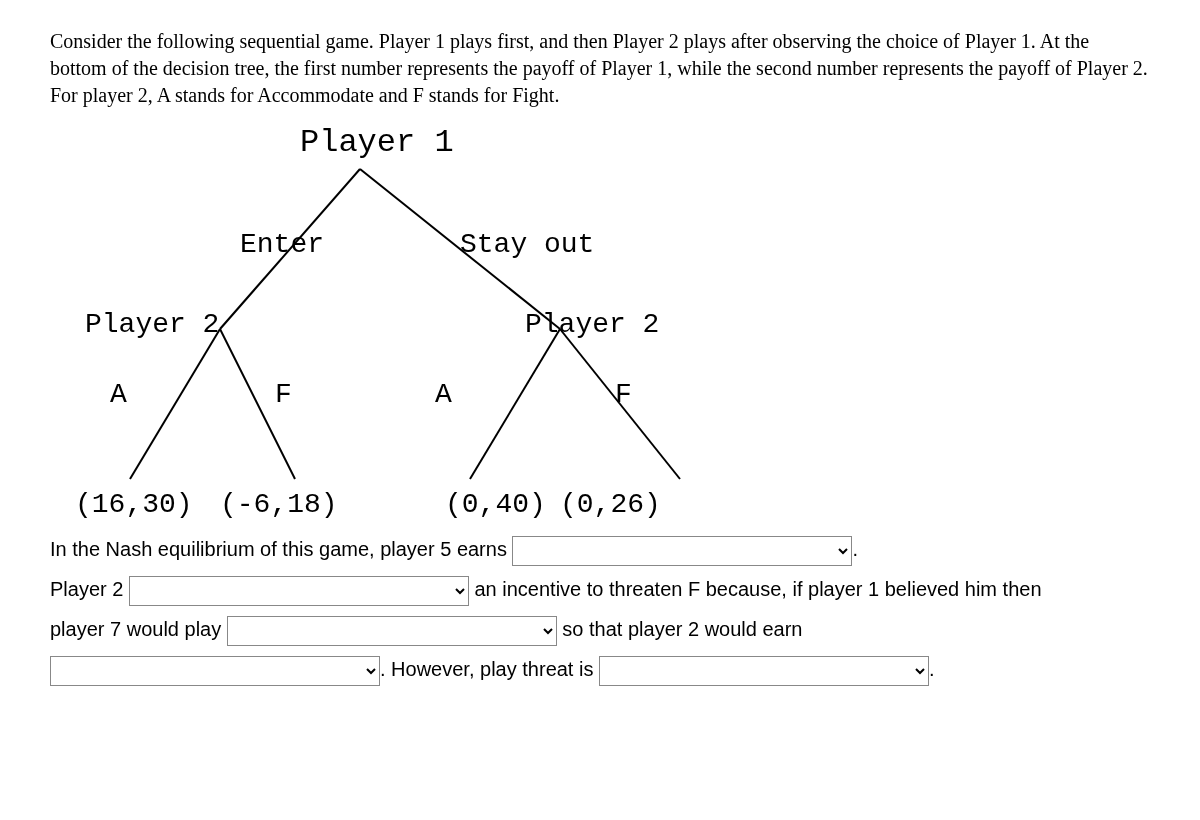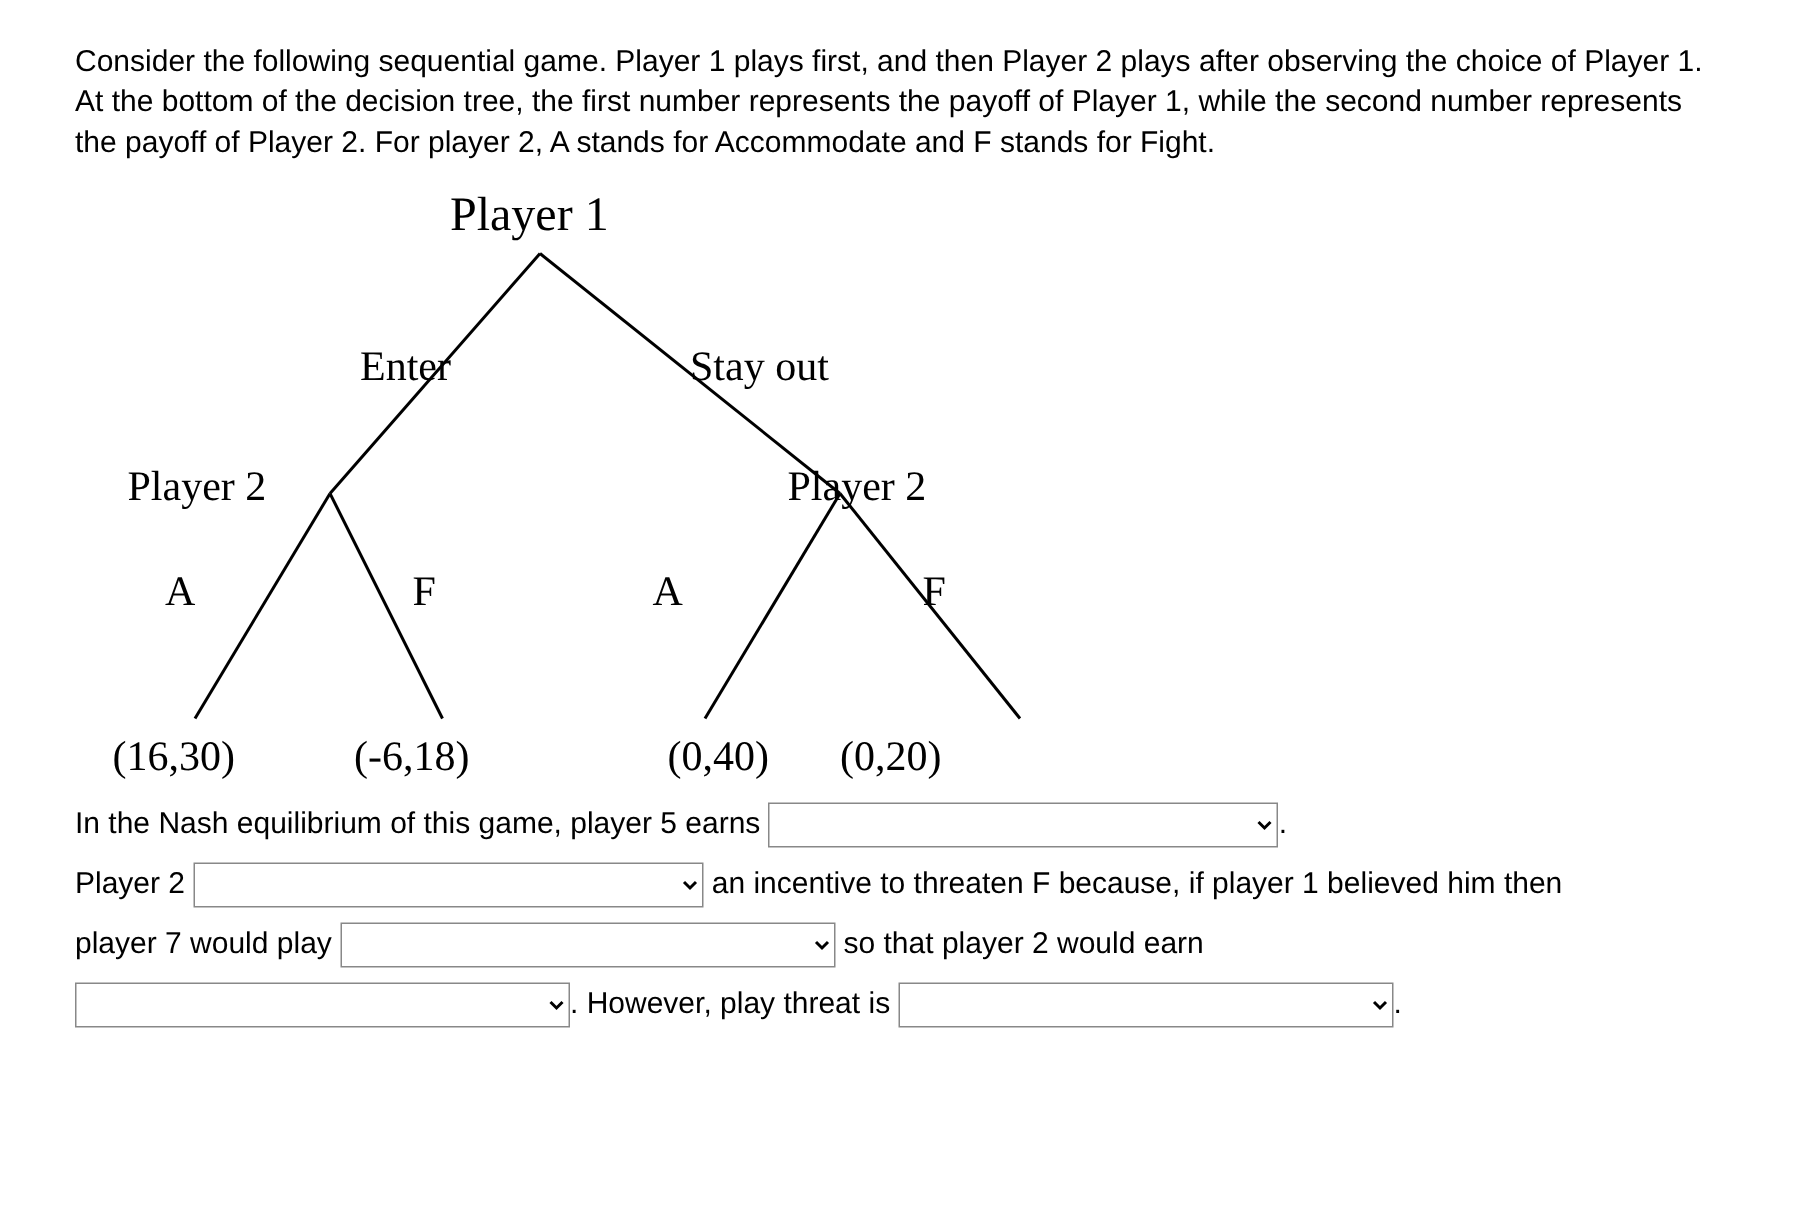--- a/index.html
+++ b/index.html
@@ -12,34 +12,35 @@
     color: #000;
   }
   .page {
     padding: 28px 50px 0 50px;
     box-sizing: border-box;
   }
   .prompt {
     font-size: 20px;
     line-height: 1.35;
     margin-bottom: 10px;
+    font-family: Liberation Serif, serif;
   }
   .tree-wrap {
     position: relative;
     width: 700px;
     height: 410px;
     margin-left: -10px;
   }
   .tree-wrap svg {
     position: absolute;
     left: 0; top: 0;
   }
   .tlabel {
     position: absolute;
-    font-family: Liberation Serif, serif;
+    font-family: Liberation Mono, monospace;
     font-size: 28px;
     white-space: nowrap;
   }
   .answers {
     font-size: 20px;
     line-height: 2.0;
   }
   .answers select {
     font-size: 18px;
     height: 30px;
@@ -79,23 +80,23 @@
 
     <div class="tlabel" style="left:45px; top:190px;">Player 2</div>
     <div class="tlabel" style="left:485px; top:190px;">Player 2</div>
 
     <div class="tlabel" style="left:70px;  top:260px;">A</div>
     <div class="tlabel" style="left:235px; top:260px;">F</div>
     <div class="tlabel" style="left:395px; top:260px;">A</div>
     <div class="tlabel" style="left:575px; top:260px;">F</div>
 
     <div class="tlabel" style="left:35px;  top:370px;">(16,30)</div>
-    <div class="tlabel" style="left:196px; top:370px;">(-6,18)</div>
+    <div class="tlabel" style="left:180px; top:370px;">(-6,18)</div>
     <div class="tlabel" style="left:370px; top:370px;margin-left:35px;">(0,40)</div>
-    <div class="tlabel" style="left:520px; top:370px;">(0,20)</div>
+    <div class="tlabel" style="left:520px; top:370px;">(0,26)</div>
   </div>
 
   <div class="answers">
     <span>In the Nash equilibrium of this game, player 5 earns</span>
     <select class="sel-wide"><option></option></select><span>.</span>
     <br>
     <span>Player 2</span>
     <select class="sel-wide"><option></option></select>
     <span>an incentive to threaten F because, if player 1 believed him then</span>
     <br>

